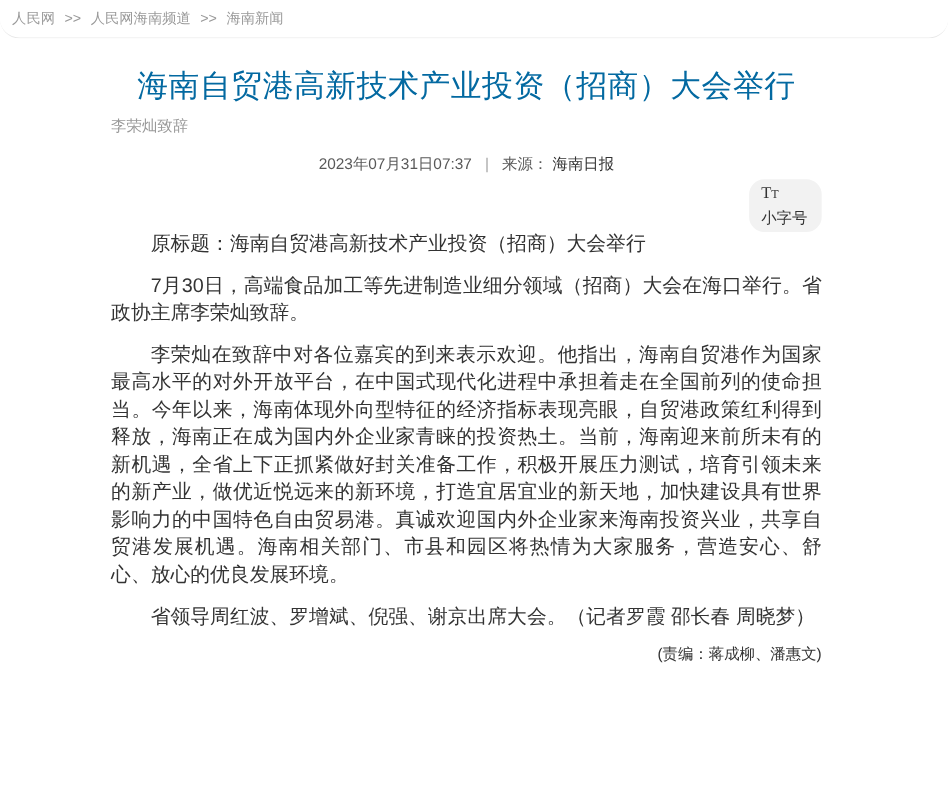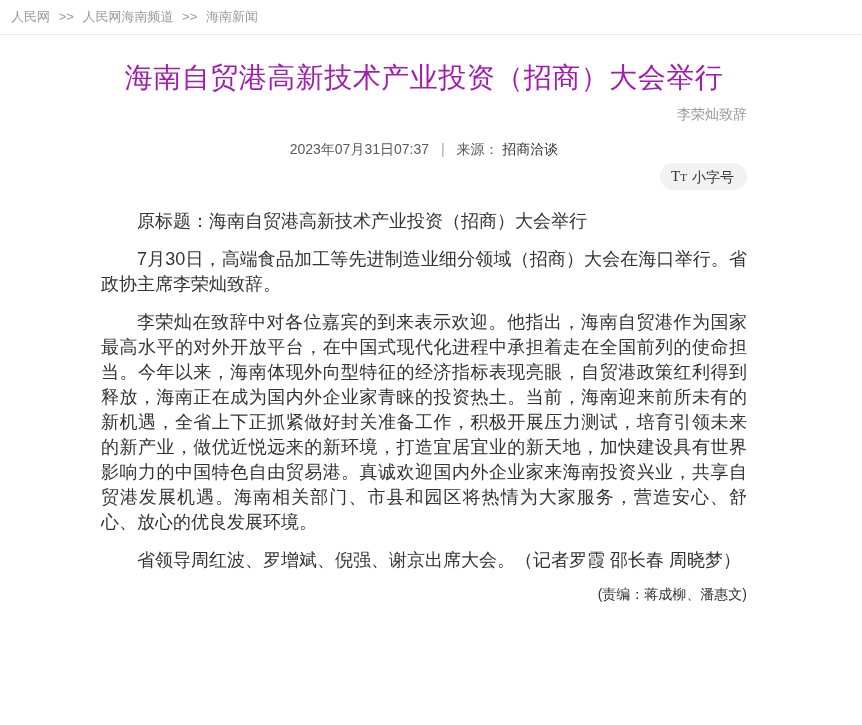--- a/index.html
+++ b/index.html
@@ -1,15 +1,15 @@
 <!DOCTYPE html>
 <html><head>
 <meta charset="utf-8">
 <style>
-  * { box-sizing: border-box; }
+  * { box-sizing: border-box; border-radius: 23px; }
   html, body { margin: 0; padding: 0; background: #ffffff; }
   body {
     font-family: "Liberation Sans", "DejaVu Sans", sans-serif;
     color: #333;
   }
   .page {
     width: 862px;
     height: 725px;
     background: #fff;
     overflow: hidden;
@@ -32,52 +32,53 @@
 
   
   .content { padding: 0 115px 0 101px; }
 
   .title {
     margin: 27px 0 0;
     text-align: center;
     font-size: 28px;
     line-height: 32px;
     font-weight: 500;
-    color: #a21caf;
+    color: #0369a1;
     letter-spacing: 0.5px;
   }
   .subtitle {
     margin-top: 12px;
-    text-align: right;
+    text-align: left;
     font-size: 14px;
     color: #999;
   }
   .meta {
     margin-top: 17px;
     text-align: center;
     font-size: 14px;
     color: #595959;
   }
   .meta .pipe { margin: 0 8px; color: #a7a7a7; }
   .meta .source { color: #333; text-decoration: none; cursor: pointer; }
 
   .toolbar { text-align: right; margin-top: 4px; height: 28px; }
   .font-pill {
     display: inline-flex;
-    align-items: center;
+    align-items: flex-start;
     gap: 5px;
     background: #f2f2f2;
     border: none;
     border-radius: 14px;
     padding: 5px 13px 5px 11px;
     font-size: 14px;
     color: #333;
     cursor: pointer;
     font-family: inherit;
     line-height: 16px;
+    flex-direction: column;
   }
   .tt-icon { font-family: "Liberation Serif", serif; color: #333; }
   .tt-icon .t-large { font-size: 15px; }
   .tt-icon .t-small { font-size: 11px; }
 
   .article-body { margin-top: 18px; }
   .article-body p {
     margin: 0 0 13px;
     font-size: 18px;
     line-height: 25px;
@@ -108,21 +109,21 @@
   <div class="content">
 
     <h1 class="title">海南自贸港高新技术产业投资（招商）大会举行</h1>
 
     <div class="subtitle">李荣灿致辞</div>
 
     <div class="meta">
       <span>2023年07月31日07:37</span>
       <span class="pipe">|</span>
       <span>来源：</span>
-      <a class="source">招商洽谈</a>
+      <a class="source">海南日报</a>
     </div>
 
     <div class="toolbar">
       <button class="font-pill">
         <span class="tt-icon"><span class="t-large">T</span><span class="t-small">T</span></span>
         <span>小字号</span>
       </button>
     </div>
 
     <div class="article-body">

